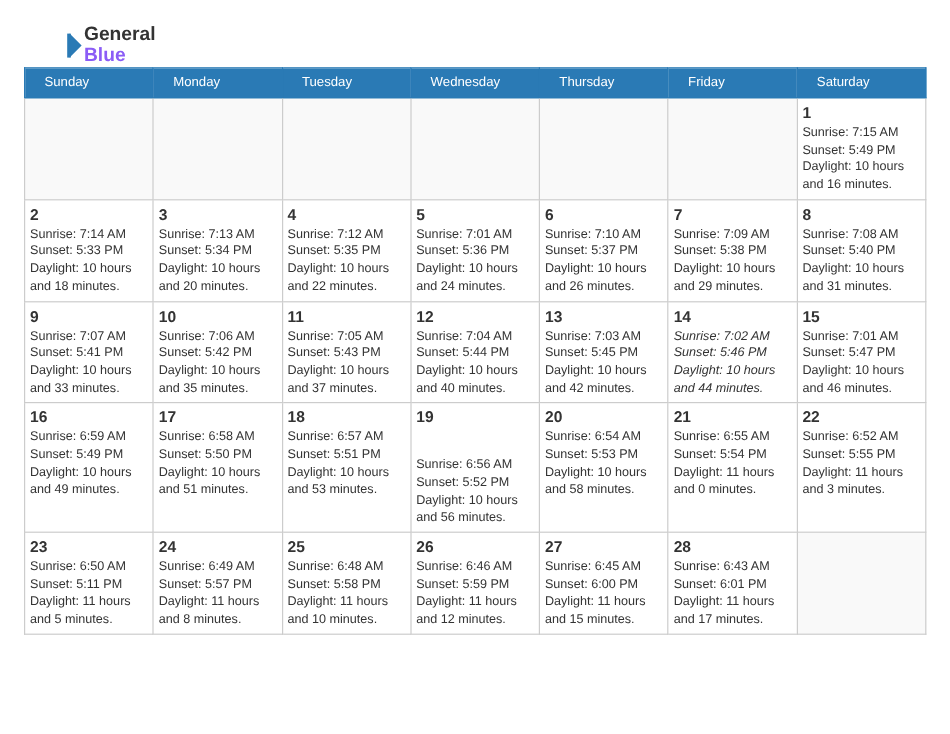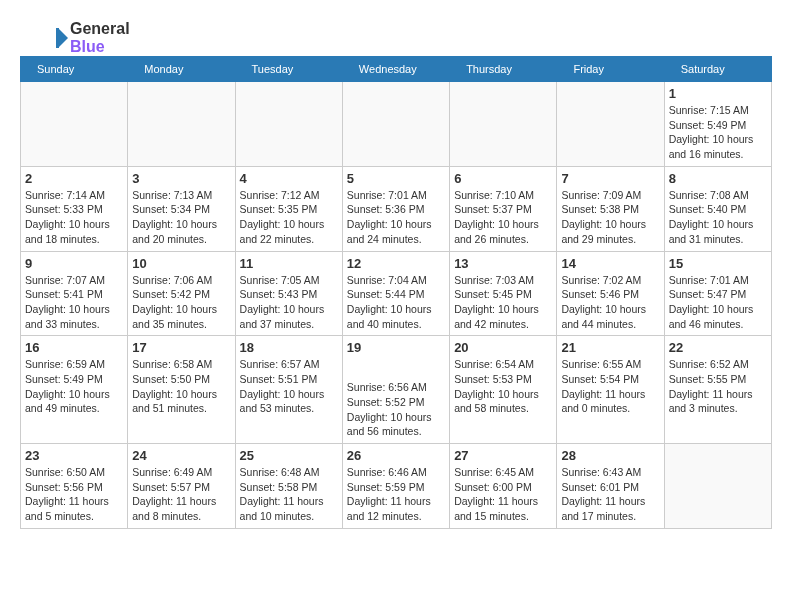--- a/index.html
+++ b/index.html
@@ -201,21 +201,21 @@
         </td>
         <td>
           <span class="day-number">13</span>
           <div class="day-info" style="white-space: pre-line;">Sunrise: 7:03 AM
 Sunset: 5:45 PM
 Daylight: 10 hours
 and 42 minutes.</div>
         </td>
         <td>
           <span class="day-number">14</span>
-          <div class="day-info" style="white-space: pre-line;">Sunrise: 7:02 AM
+          <div class="day-info" style="white-space: pre-line; font-style: italic;">Sunrise: 7:02 AM
 Sunset: 5:46 PM
 Daylight: 10 hours
 and 44 minutes.</div>
         </td>
         <td>
           <span class="day-number">15</span>
           <div class="day-info" style="white-space: pre-line;">Sunrise: 7:01 AM
 Sunset: 5:47 PM
 Daylight: 10 hours
 and 46 minutes.</div>
@@ -269,21 +269,21 @@
           <div class="day-info" style="white-space: pre-line;">Sunrise: 6:52 AM
 Sunset: 5:55 PM
 Daylight: 11 hours
 and 3 minutes.</div>
         </td>
       </tr>
       <tr>
         <td>
           <span class="day-number">23</span>
           <div class="day-info" style="white-space: pre-line;">Sunrise: 6:50 AM
-Sunset: 5:56 PM
+Sunset: 5:11 PM
 Daylight: 11 hours
 and 5 minutes.</div>
         </td>
         <td>
           <span class="day-number">24</span>
           <div class="day-info" style="white-space: pre-line;">Sunrise: 6:49 AM
 Sunset: 5:57 PM
 Daylight: 11 hours
 and 8 minutes.</div>
         </td>

